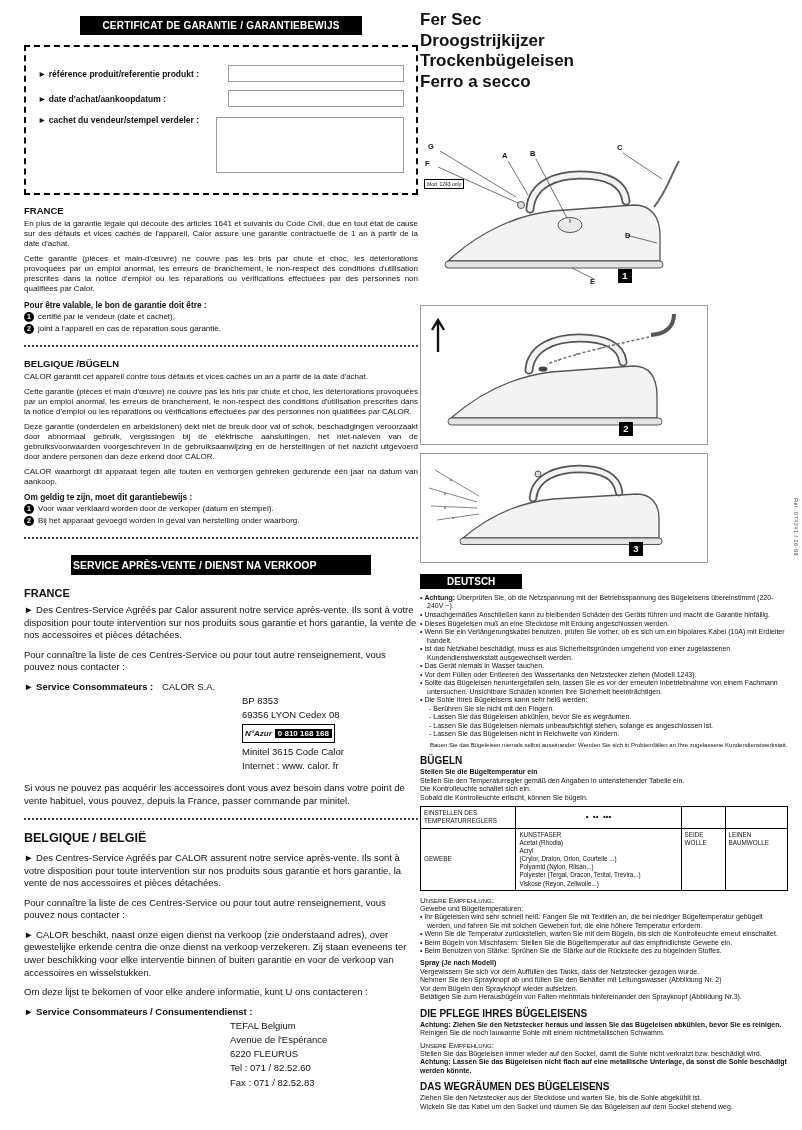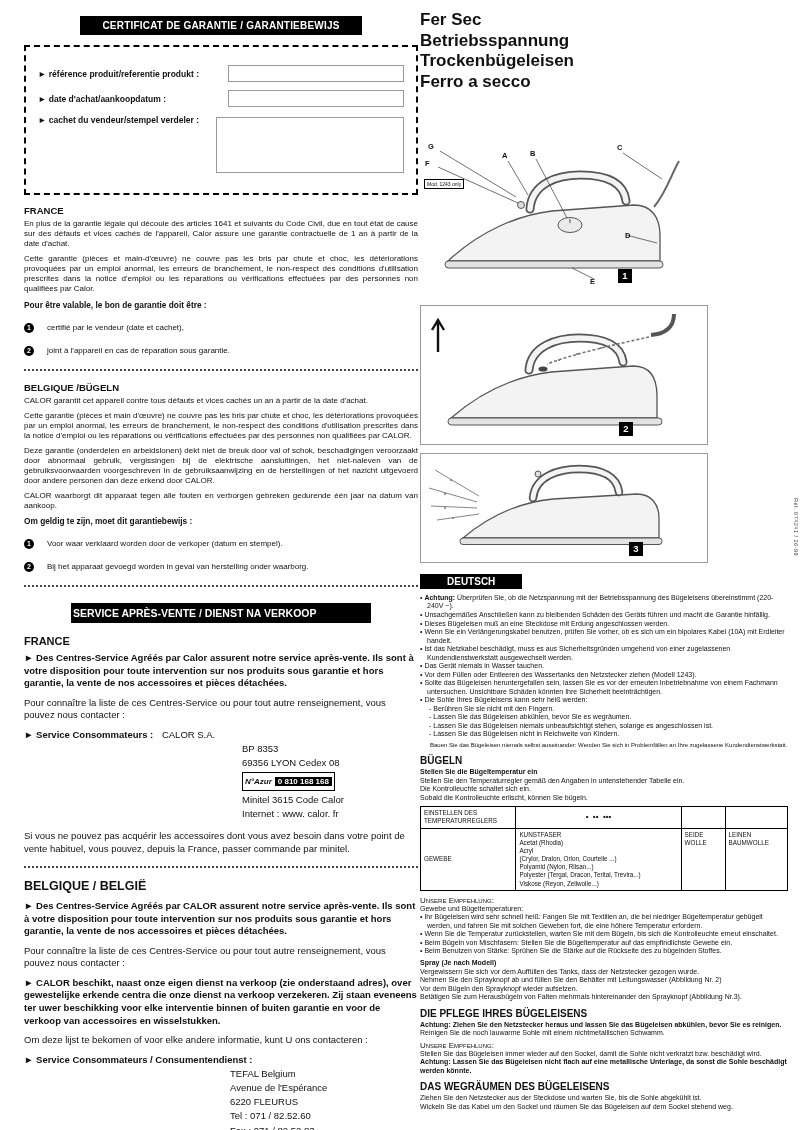--- a/index.html
+++ b/index.html
@@ -11,28 +11,28 @@
 .cert-bar{width:282px;margin:2px auto 10px;background:#000;color:#fff;font-weight:700;font-size:10px;text-align:center;padding:4px 2px;letter-spacing:.2px}
 .cert-box{border:2px dashed #000;padding:10px 12px 12px}
 .cert-row{display:flex;align-items:center;margin:8px 0;font-size:8.5px;font-weight:700}
 .cert-row .cert-label{flex:1}
 .cert-input{width:176px;height:17px;border:1px solid #999;background:#fff;flex:none}
 .cert-row.stamp{align-items:flex-start}
 .cert-stamp-box{width:188px;height:56px;border:1px solid #999;background:#fff;flex:none;margin-top:2px}
 .sec-head{font-size:9.5px;font-weight:700;margin:10px 0 3px}
 .body8{font-size:8px;line-height:1.26;text-align:justify;margin-bottom:5px}
 .bold-lead{font-size:8.3px;font-weight:700;margin:3px 0 2px}
-.circ-item{display:flex;align-items:flex-start;gap:13px;font-size:8px;margin:13px 0}
+.circ-item{display:flex;align-items:flex-start;gap:4px;font-size:8px;margin:2px 0}
 .circ{flex:none;width:10px;height:10px;border-radius:50%;background:#000;color:#fff;font-size:7px;font-weight:700;line-height:10px;text-align:center;margin-top:0}
 .dotsep{border-top:2px dotted #444;margin:11px 0;height:0}
 .svc-bar{width:300px;margin:16px auto 12px;background:#000;color:#fff;font-weight:700;font-size:10.5px;text-align:left;padding:4px 2px}
 .svc-head{font-size:11px;font-weight:700;margin:8px 0 5px}
 .big-head{font-size:12.5px;font-weight:700;margin:6px 0 7px}
 .svc-p{font-size:9.5px;line-height:1.32;margin-bottom:7px}
-.svc-p.b{font-weight:700}
+.svc-p.b{font-weight:400}
 .contact-line{font-size:9.5px;margin-top:4px}
 .contact-line .lbl{font-weight:700;margin-right:6px}
 .addr-block{margin-left:218px;font-size:9.5px;line-height:1.5;margin-top:2px}
 .addr-block.be{margin-left:206px}
 .azur{display:inline-block;border:1px solid #000;padding:1px 2px;margin:2px 0;white-space:nowrap}
 .azur .al{font-style:italic;font-weight:700;font-size:8px;margin-right:3px}
 .azur .an{background:#000;color:#fff;font-weight:700;font-size:8px;padding:0 3px}
 .prod-title{font-size:17px;font-weight:700;line-height:1.22}
 .figs{margin-top:46px;width:288px}
 .fig{position:relative;margin-bottom:8px}
@@ -165,21 +165,21 @@
         <div>Fax : 071 / 82.52.83</div>
       </div>
     </div>
 
   </div>
 
   <div class="col-right">
 
     <div>
       <div class="prod-title">Fer Sec</div>
-      <div class="prod-title">Betriebsspannung</div>
+      <div class="prod-title">Droogstrijkijzer</div>
       <div class="prod-title">Trockenbügeleisen</div>
       <div class="prod-title">Ferro a secco</div>
     </div>
 
     <div class="figs">
 
       <div class="fig fig1">
         <svg width="288" height="158" viewBox="0 0 288 158">
           <path d="M234,68 C247,52 250,38 259,22" fill="none" stroke="#666" stroke-width="2"></path>
           <path d="M28,122 C60,92 98,76 132,72 L214,66 C231,66 240,78 240,96 L240,122 Z" fill="#f3f3f3" stroke="#555" stroke-width="1.3"></path>

